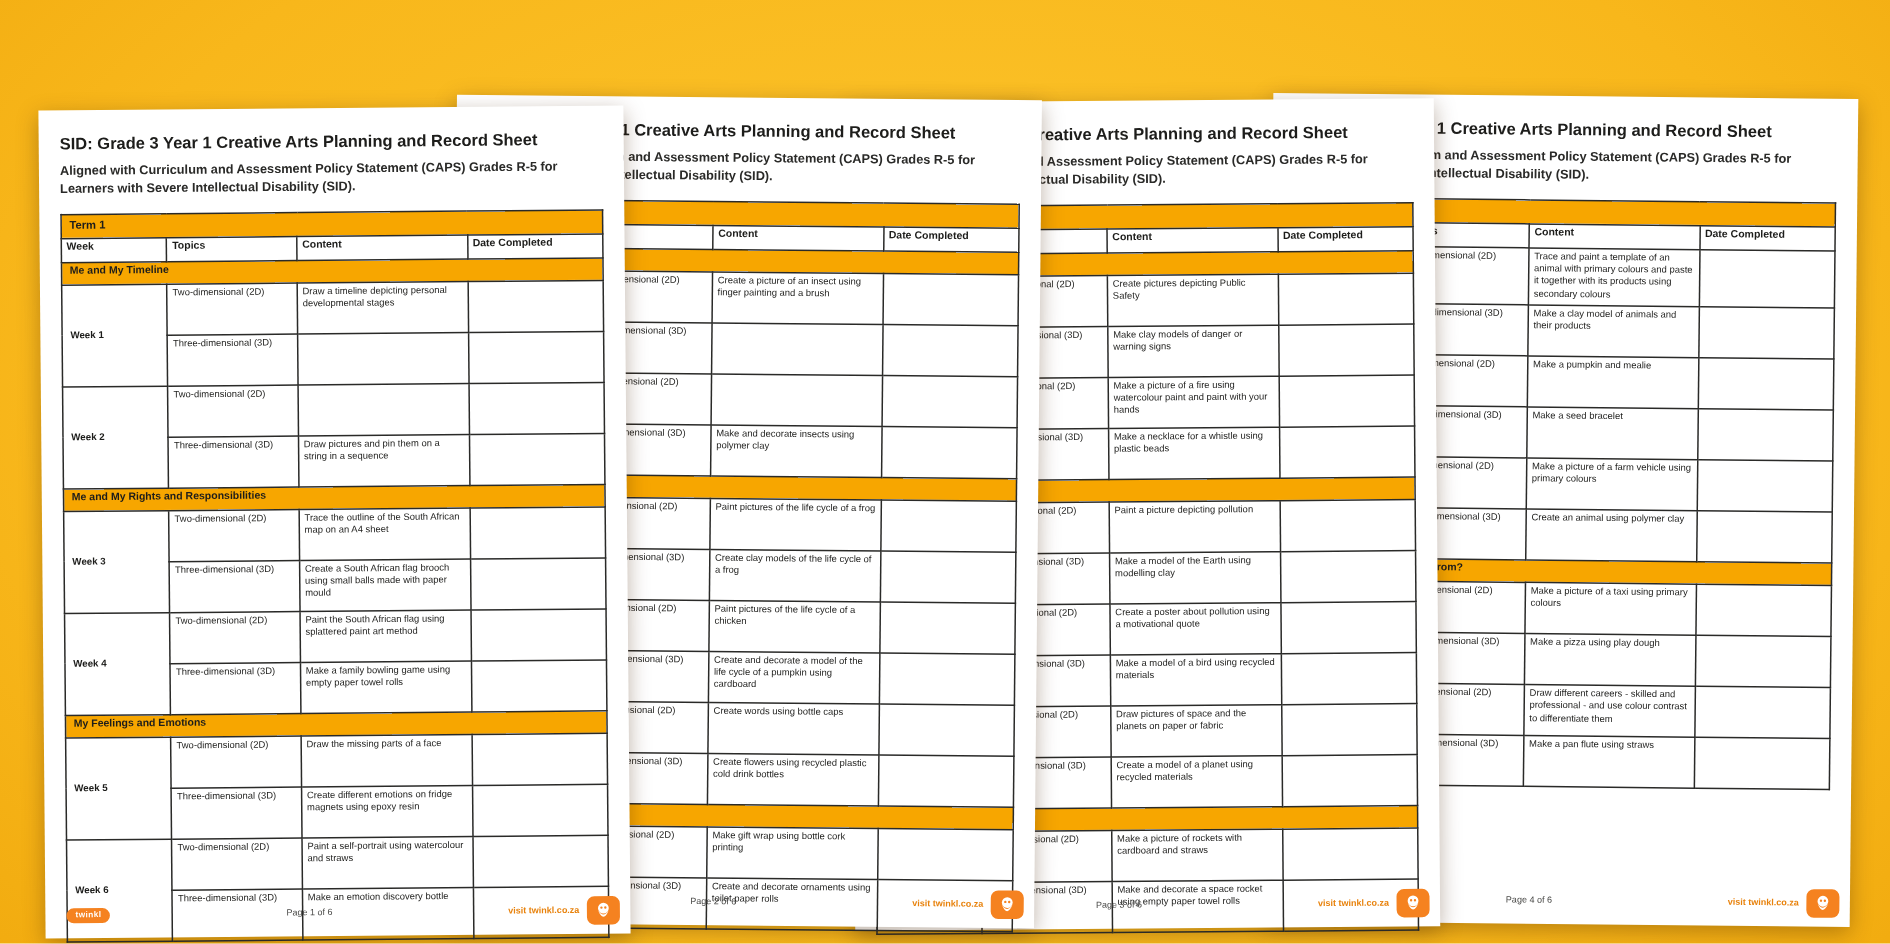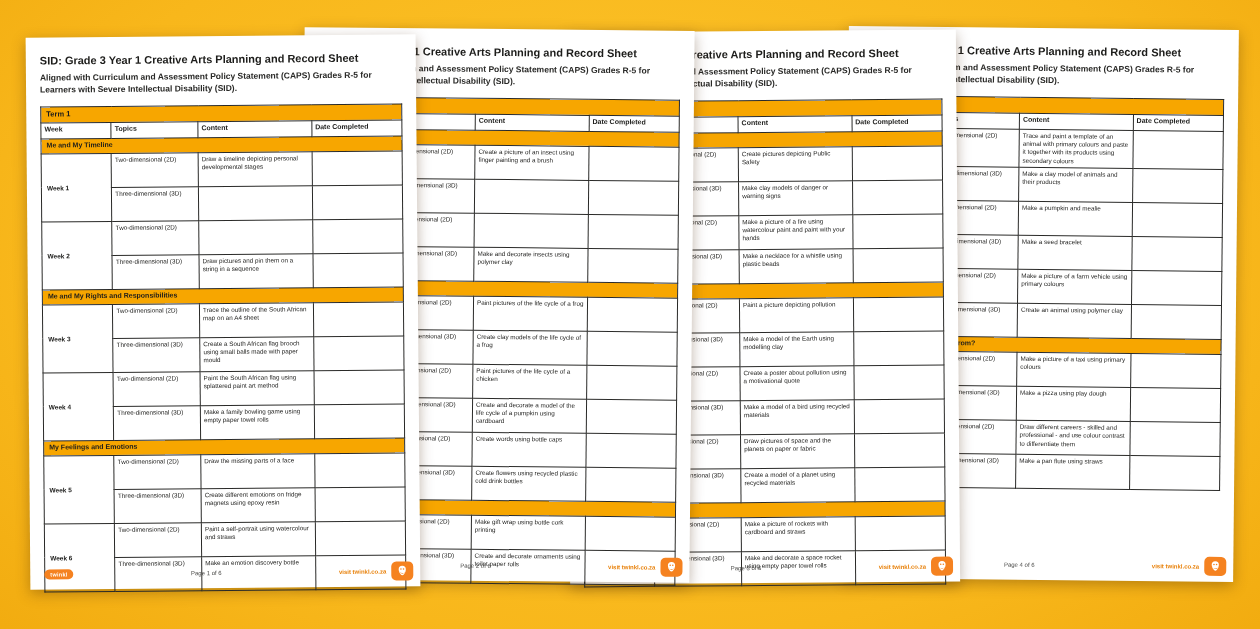--- a/index.html
+++ b/index.html
@@ -2,21 +2,21 @@
 <html><head>
 <meta charset="utf-8">
 <style>
   html,body{margin:0;padding:0;}
   body{
     width:1260px;height:629px;overflow:hidden;
     font-family:"Liberation Sans","DejaVu Sans",sans-serif;
     background: radial-gradient(120% 150% at 50% 42%, #fdc72f 0%, #f8b71b 40%, #eda307 70%, #d98f00 100%);
     position:relative;
   }
-  #stage{position:absolute;inset:0;}
+  #stage{position:absolute;inset:0;margin-top:36px;}
   .page{
     position:absolute;width:390px;height:552px;background:#ffffff;
     box-shadow:0 4px 14px rgba(70,35,0,.35);
     padding:15px 14px 10px 14px;box-sizing:border-box;
   }
   .p1{left:28px;top:36px;z-index:40;transform:rotate(-0.5deg);}
   .p2{left:302px;top:29px;z-index:30;transform:rotate(0.55deg);}
   .p3{left:568px;top:31px;z-index:20;transform:rotate(-0.45deg);}
   .p4{left:846px;top:28px;z-index:10;transform:rotate(0.6deg);}
   .title{font-size:11px;font-weight:bold;color:#1d1d1b;margin:2px 0 6px 0;white-space:nowrap;}

